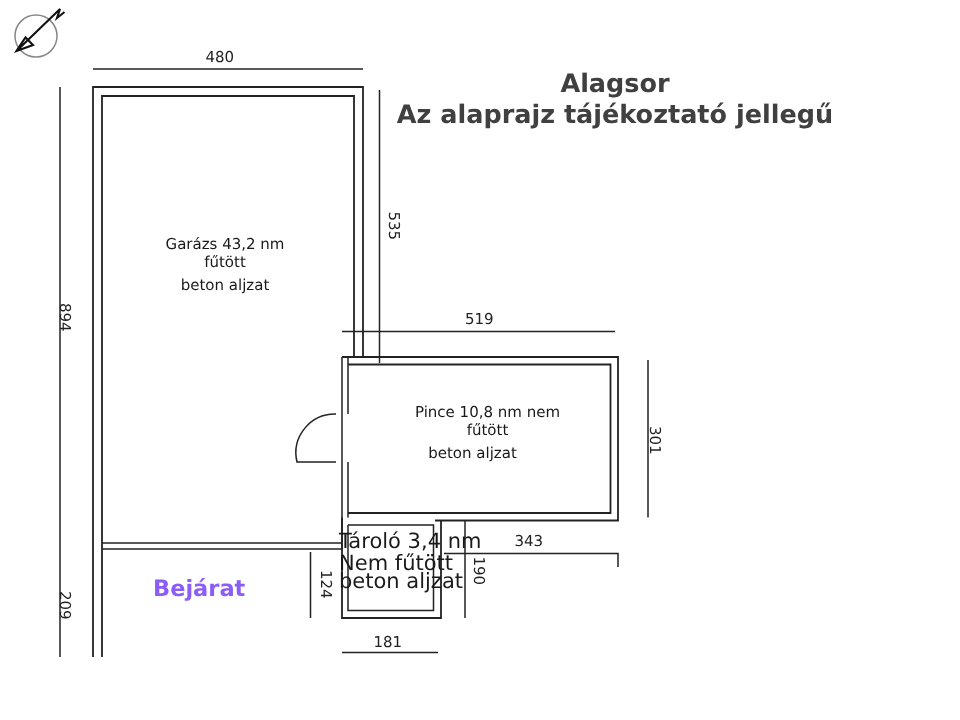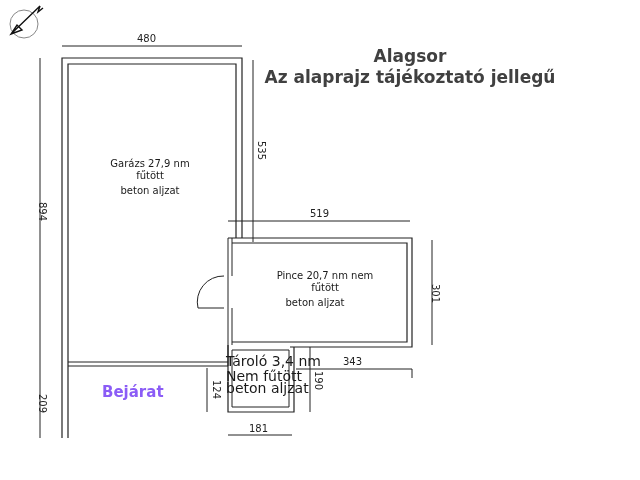--- a/index.html
+++ b/index.html
@@ -47,27 +47,27 @@
     <path d="M310 347 L310 412"></path>
     <path d="M207 368 L207 412"></path>
     <path d="M228 435 L292 435"></path>
   </g>
 </svg>
 
 <div class="title" style="left:340px;top:46px;width:140px;">Alagsor</div>
 <div class="title" style="left:250px;top:67px;width:320px;">Az alaprajz tájékoztató jellegű</div>
 
 <div class="lbl" style="left:80px;top:158px;width:140px;">
-  <div>Garázs 27,9 nm</div>
+  <div>Garázs 43,2 nm</div>
   <div>fűtött</div>
   <div style="margin-top:3px">beton aljzat</div>
 </div>
 
 <div class="lbl" style="left:270px;top:270px;width:110px;">
-  <div>Pince 20,7 nm nem</div>
+  <div>Pince 10,8 nm nem</div>
   <div>fűtött</div>
   <div style="margin-top:3px;margin-left:-20px">beton aljzat</div>
 </div>
 
 <div class="lbl" style="left:226px;top:355px;width:68px;font-size:14px;">
   <div>Tároló 3,4 nm</div>
   <div style="margin-top:3px">Nem fűtött</div>
   <div>beton aljzat</div>
 </div>
 

